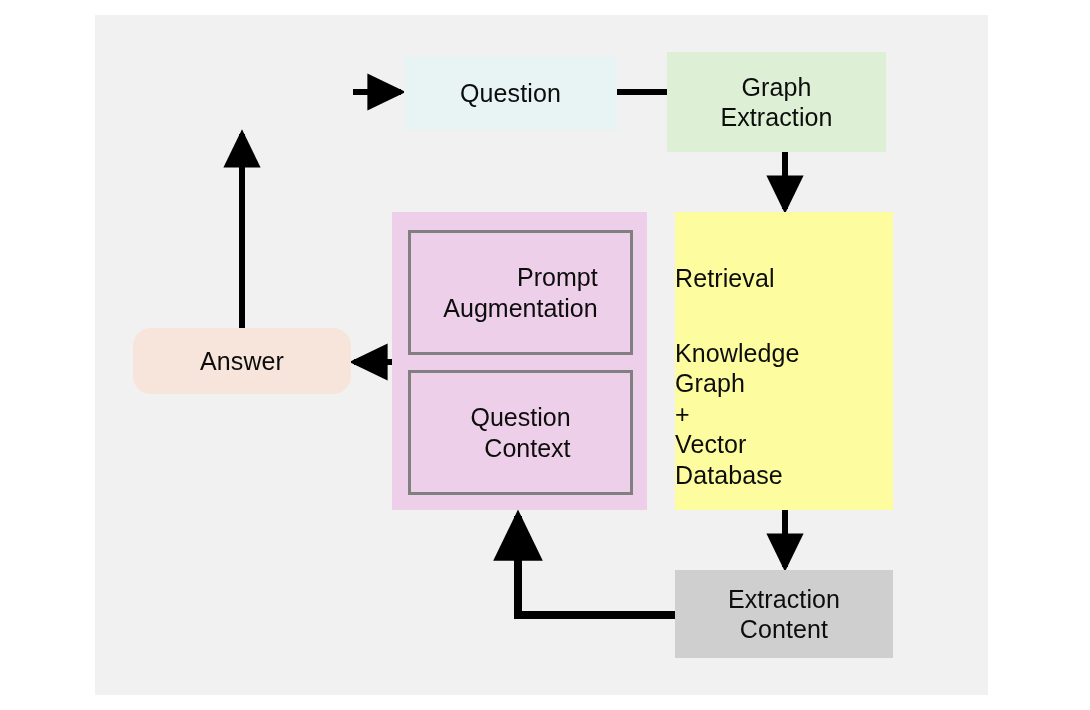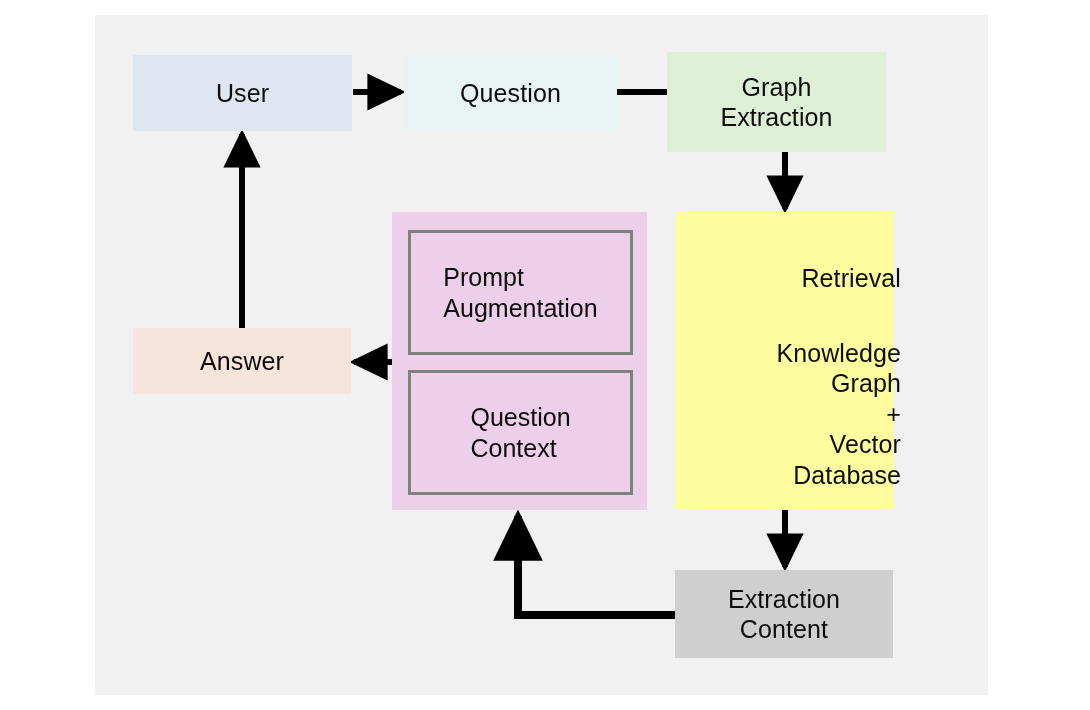--- a/index.html
+++ b/index.html
@@ -38,51 +38,50 @@
     line-height: 1.22;
     box-sizing: border-box;
     white-space: pre-line;
     letter-spacing: 0.1px;
   }
   #node-user     { left: 133px; top: 55px;  width: 219px; height: 76px;  background: #dee6f2; }
   #node-question { left: 404px; top: 56px;  width: 213px; height: 74px;  background: #e7f4f3; }
   #node-graph    { left: 667px; top: 52px;  width: 219px; height: 100px; background: #ddefd4; }
   #node-retrieval{ left: 675px; top: 212px; width: 218px; height: 298px; background: #fdfd9f;
                    align-items: flex-start; padding-top: 20px; }
-  #node-answer   { left: 133px; top: 328px; width: 218px; height: 66px;  background: #f7e4da; }
+  #node-answer   { left: 133px; top: 328px; width: 218px; height: 66px;  background: #f7e4da; border-radius: 18px; }
   #node-retrieved{ left: 675px; top: 570px; width: 218px; height: 88px;  background: #cfcfcf; }
 
   #group-augment {
     position: absolute;
     left: 392px; top: 212px;
     width: 255px; height: 298px;
     background: #eecfe9;
   }
   .subnode {
     position: absolute;
     display: flex;
     align-items: center;
     justify-content: center;
-    text-align: left;
+    text-align: right;
     color: #0d0d0d;
     font-size: 25px;
     line-height: 1.22;
     white-space: pre-line;
     border: 3px solid #808080;
     box-sizing: border-box;
     background: transparent;
   }
   #sub-prompt   { left: 16px; top: 18px;  width: 225px; height: 125px; }
   #sub-context  { left: 16px; top: 158px; width: 225px; height: 125px; }
 
   .retrieval-text {
     width: 100%;
-    text-align: right;
+    text-align: left;
     white-space: pre-line;
-    padding-left: 8px;
   }
 
   #arrows {
     position: absolute;
     left: 0; top: 0;
     width: 1090px; height: 710px;
     pointer-events: none;
   }
 </style>
 </head>
@@ -107,21 +106,20 @@
 
     <line x1="785" y1="510" x2="785" y2="567" stroke="#000000" stroke-width="6" marker-end="url(#head)"></line>
 
     <path d="M 675 615 L 518 615 L 518 516" fill="none" stroke="#000000" stroke-width="8" marker-end="url(#head)"></path>
 
     <line x1="392" y1="362" x2="354" y2="362" stroke="#000000" stroke-width="6" marker-end="url(#head)"></line>
 
     <line x1="242" y1="328" x2="242" y2="134" stroke="#000000" stroke-width="6" marker-end="url(#head)"></line>
   </svg>
 
-  <div class="node" id="node-user">User</div>
 
   <div class="node" id="node-question">Question</div>
 
   <div class="node" id="node-graph">Graph
 Extraction</div>
 
   <div class="node" id="node-retrieval">
     <div style="width:100%">
       <div class="retrieval-text">Retrieval</div>
       <div class="retrieval-text" style="margin-top:14px">Knowledge

